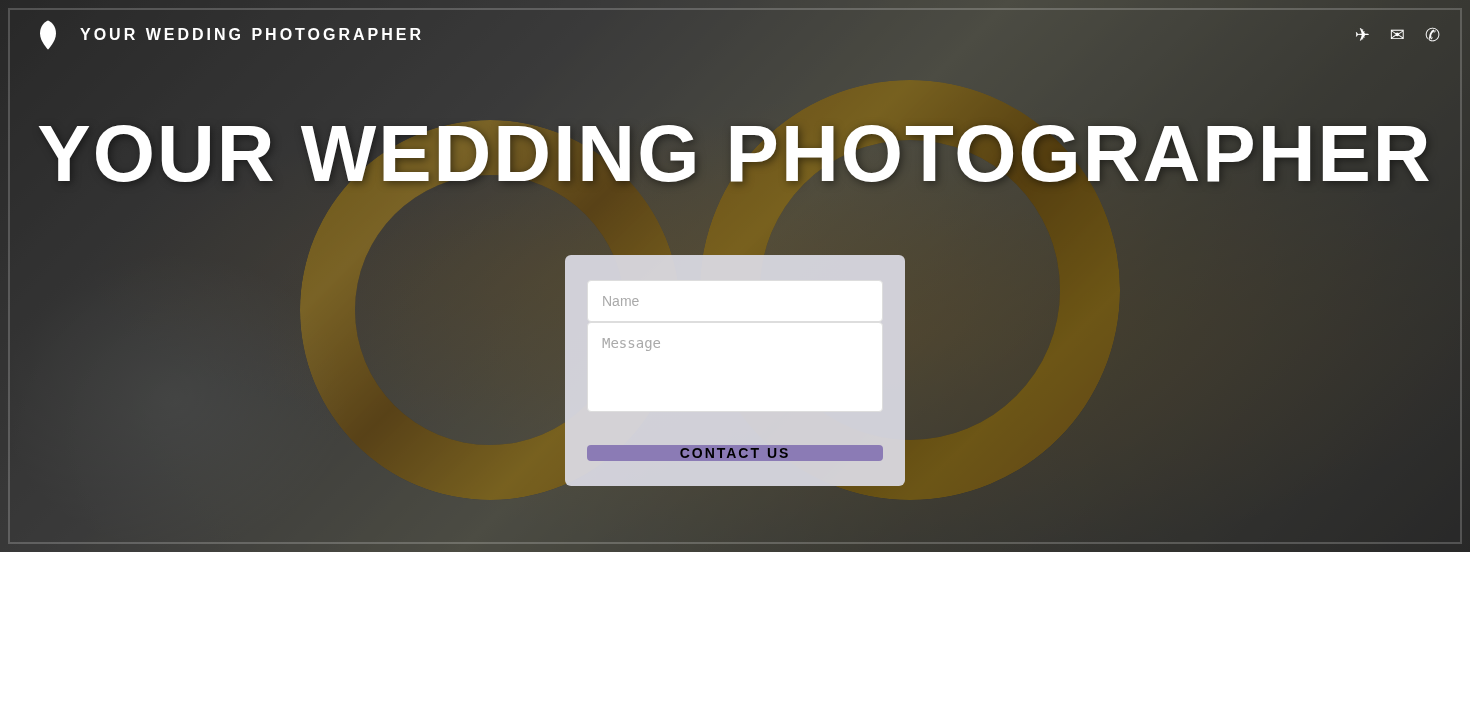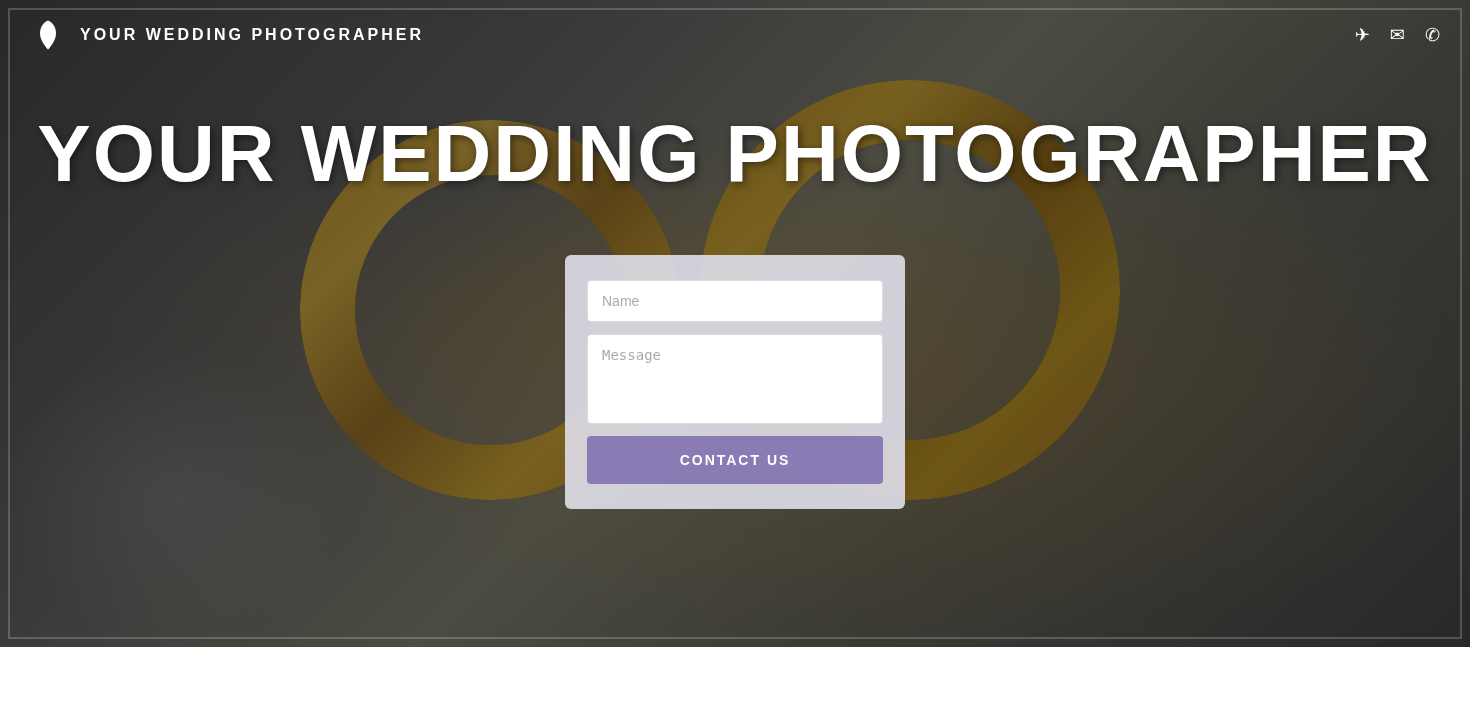--- a/index.html
+++ b/index.html
@@ -10,21 +10,21 @@
 
     body {
       width: 1470px;
       height: 723px;
       overflow: hidden;
       font-family: Arial, sans-serif;
     }
 
     .page-wrapper {
       width: 1470px;
-      height: 647px;
+      height: 552px;
       position: relative;
       overflow: hidden;
     }
 
     
     .bg-overlay {
       position: absolute;
       top: 0;
       left: 0;
       width: 100%;
@@ -188,21 +188,20 @@
       top: 255px;
       left: 50%;
       transform: translateX(-50%);
       width: 340px;
       background: rgba(220, 220, 230, 0.92);
       border-radius: 6px;
       padding: 25px 22px;
       z-index: 20;
       display: flex;
       flex-direction: column;
-      gap: 12px;
     }
 
     .form-input {
       width: 100%;
       padding: 12px 14px;
       border: 1px solid #ddd;
       border-radius: 4px;
       background: white;
       font-size: 14px;
       color: #888;
@@ -227,30 +226,30 @@
       height: 90px;
     }
 
     .form-textarea::placeholder {
       color: #aaa;
       font-size: 14px;
     }
 
     .contact-btn {
       width: 100%;
-      padding: 16px;
       background: #8b7bb5;
-      color: #ffffff;
+      color: #000000;
       border: none;
       border-radius: 4px;
       font-size: 14px;
       font-weight: 700;
       letter-spacing: 2px;
       text-transform: uppercase;
       cursor: pointer;
+      margin-top: 33px;
     }
 
     
     .texture-overlay {
       position: absolute;
       bottom: 0;
       left: 0;
       width: 350px;
       height: 300px;
       background: radial-gradient(ellipse, rgba(200,210,200,0.2) 0%, transparent 70%);

